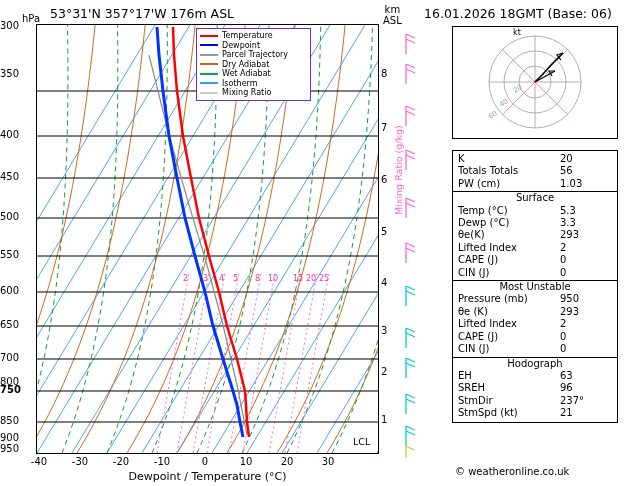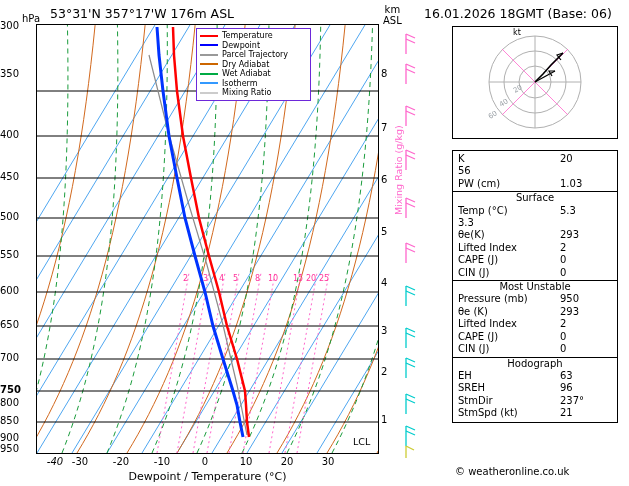--- a/index.html
+++ b/index.html
@@ -162,26 +162,26 @@
 <div class="ytick" style="top:20px;">300</div>
 <div class="ytick" style="top:68px;">350</div>
 <div class="ytick" style="top:129px;">400</div>
 <div class="ytick" style="top:171px;">450</div>
 <div class="ytick" style="top:211px;">500</div>
 <div class="ytick" style="top:249px;">550</div>
 <div class="ytick" style="top:285px;">600</div>
 <div class="ytick" style="top:319px;">650</div>
 <div class="ytick" style="top:352px;">700</div>
 <div class="ytick" style="top:384px;font-weight:bold;">750</div>
-<div class="ytick" style="top:397px;">800</div>
+<div class="ytick" style="top:376px;">800</div>
 <div class="ytick" style="top:415px;">850</div>
 <div class="ytick" style="top:432px;">900</div>
 <div class="ytick" style="top:443px;">950</div>
 
-<div class="xtick" style="left:40px;font-style:italic;">-40</div>
+<div class="xtick" style="left:24px;">-40</div>
 <div class="xtick" style="left:65px;">-30</div>
 <div class="xtick" style="left:106px;">-20</div>
 <div class="xtick" style="left:147px;">-10</div>
 <div class="xtick" style="left:190px;">0</div>
 <div class="xtick" style="left:231px;">10</div>
 <div class="xtick" style="left:272px;">20</div>
 <div class="xtick" style="left:313px;">30</div>
 <div class="abs" id="xaxis-label">Dewpoint / Temperature (°C)</div>
 
 <div class="kmtick" style="top:414px;">1</div>
@@ -267,33 +267,35 @@
   </svg>
 </div>
 <div class="abs" id="kt-label">kt</div>
 
 <div class="abs tablebox">
   <div class="trow">
       <span class="tkey">K</span>
       <span class="tval">20</span>
     </div>
   <div class="trow">
+      <span class="tkey">Totals Totals</span>
       <span class="tval">56</span>
     </div>
   <div class="trow">
       <span class="tkey">PW (cm)</span>
       <span class="tval">1.03</span>
     </div>
 
   <div class="tsec">Surface</div>
   <div class="trow">
       <span class="tkey">Temp (°C)</span>
       <span class="tval">5.3</span>
     </div>
   <div class="trow">
+      <span class="tkey">Dewp (°C)</span>
       <span class="tval">3.3</span>
     </div>
   <div class="trow">
       <span class="tkey">θe(K)</span>
       <span class="tval">293</span>
     </div>
   <div class="trow">
       <span class="tkey">Lifted Index</span>
       <span class="tval">2</span>
     </div>

